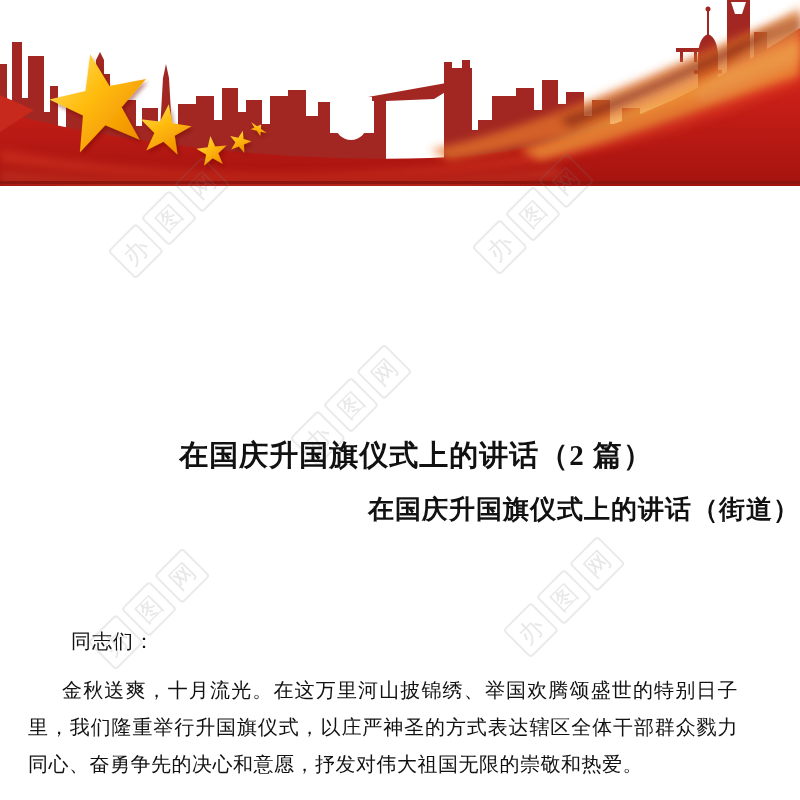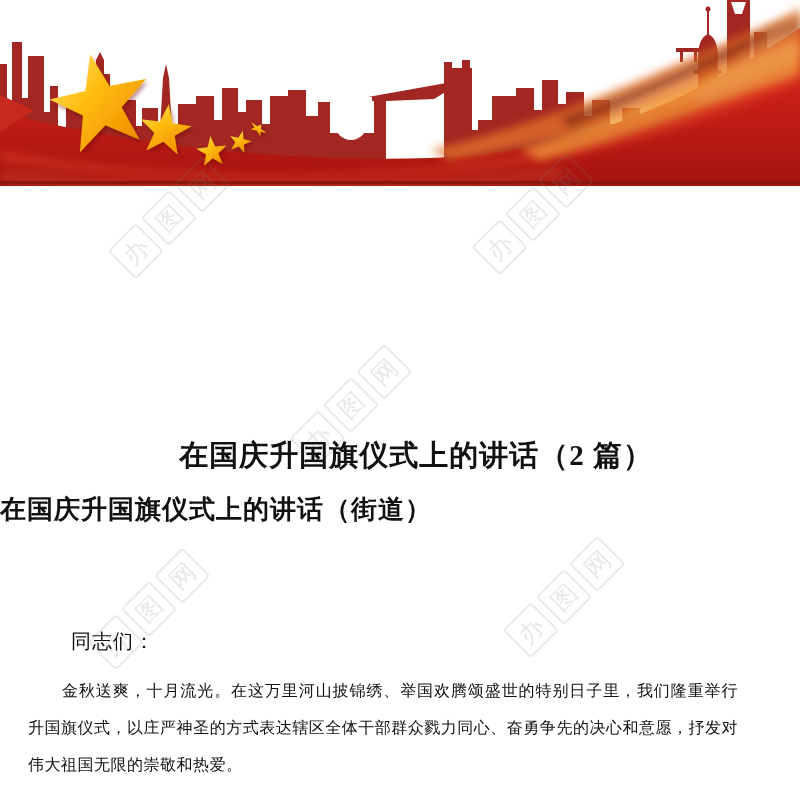--- a/index.html
+++ b/index.html
@@ -25,30 +25,30 @@
     font-size:25px;line-height:36px;text-align:center;
     font-family:"Liberation Sans","DejaVu Sans",sans-serif;
   }
   .doc-title{
     position:absolute;top:436px;left:0;width:760px;margin:0;
     text-align:center;font-size:29px;font-weight:bold;
     letter-spacing:1px;color:#111;padding-left:36px;
   }
   .doc-subtitle{
     position:absolute;top:492px;left:0;width:800px;margin:0;
-    text-align:left;font-size:26px;font-weight:bold;
+    text-align:right;font-size:26px;font-weight:bold;
     letter-spacing:1px;color:#111;
   }
   .salutation{
     position:absolute;top:620px;left:63px;margin:8px;
     font-size:20px;letter-spacing:1px;color:#111;
   }
   .body-par{
     position:absolute;top:672px;left:28px;width:710px;margin:0;
-    font-size:16px;line-height:37px;letter-spacing:0.5px;
+    font-size:20px;line-height:37px;letter-spacing:0.5px;
     text-align:justify;text-indent:34px;color:#111;
   }
 </style>
 </head>
 <body>
 
 <div class="page">
 
   <div class="banner">
     <svg width="800" height="186" viewBox="0 0 800 186" xmlns="http://www.w3.org/2000/svg">

